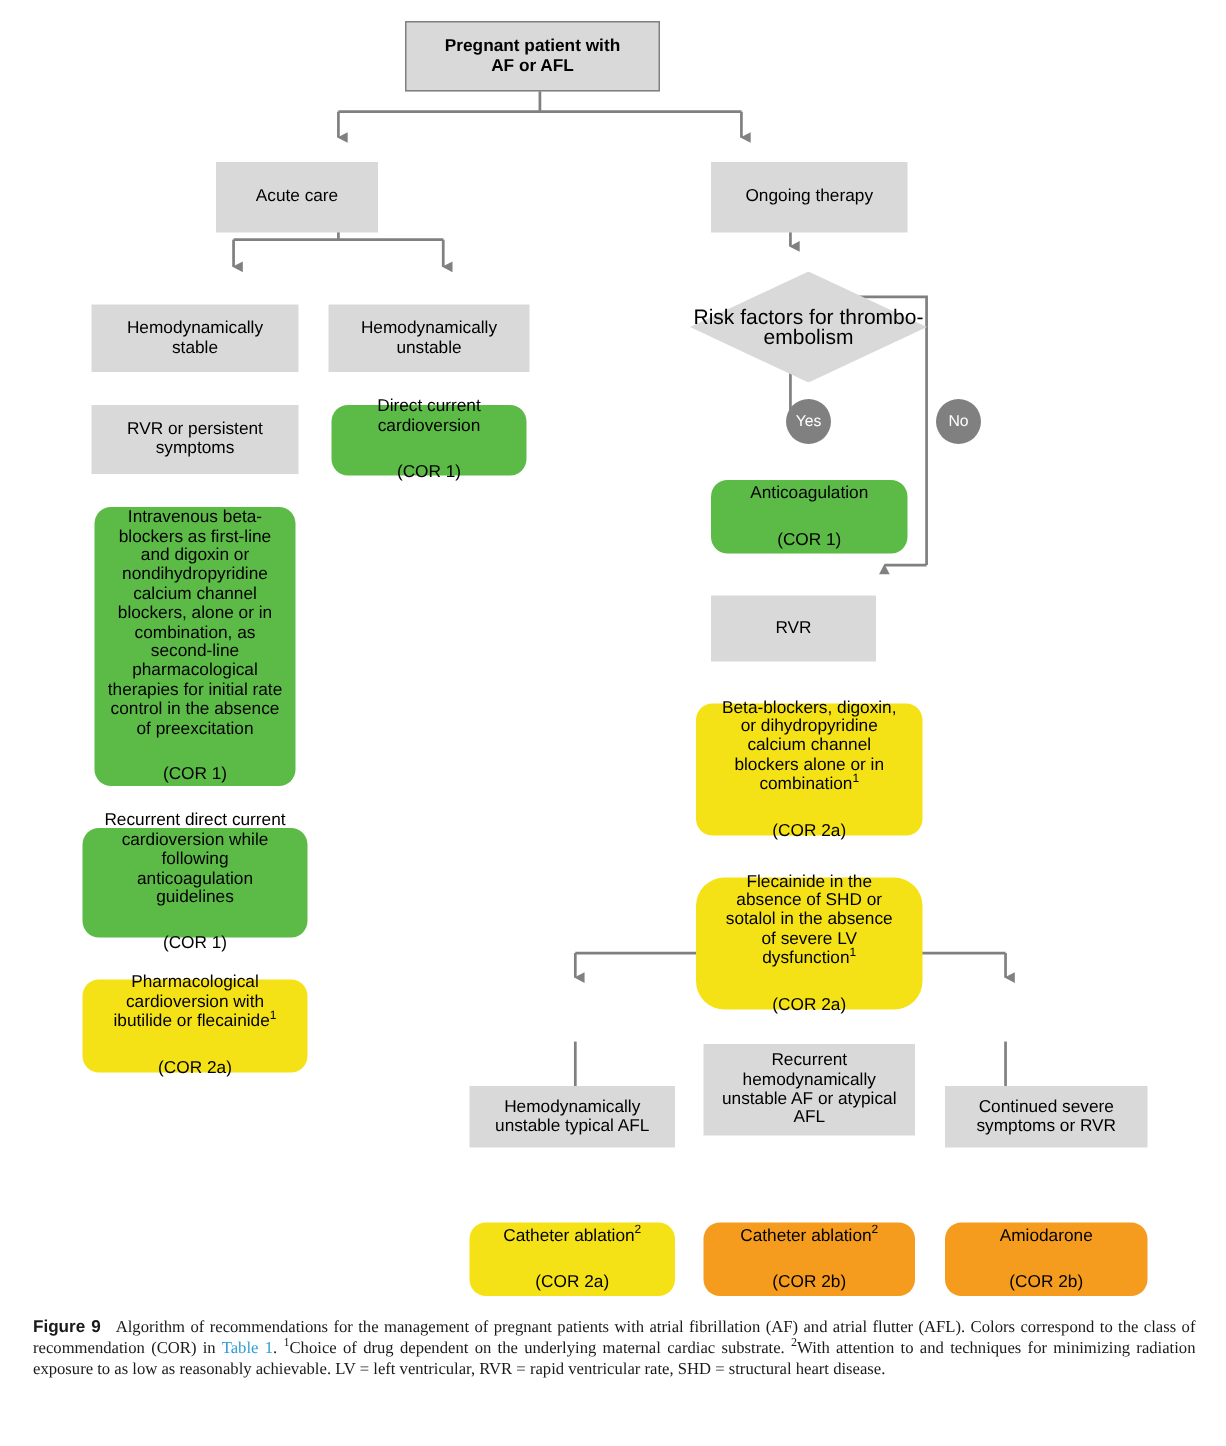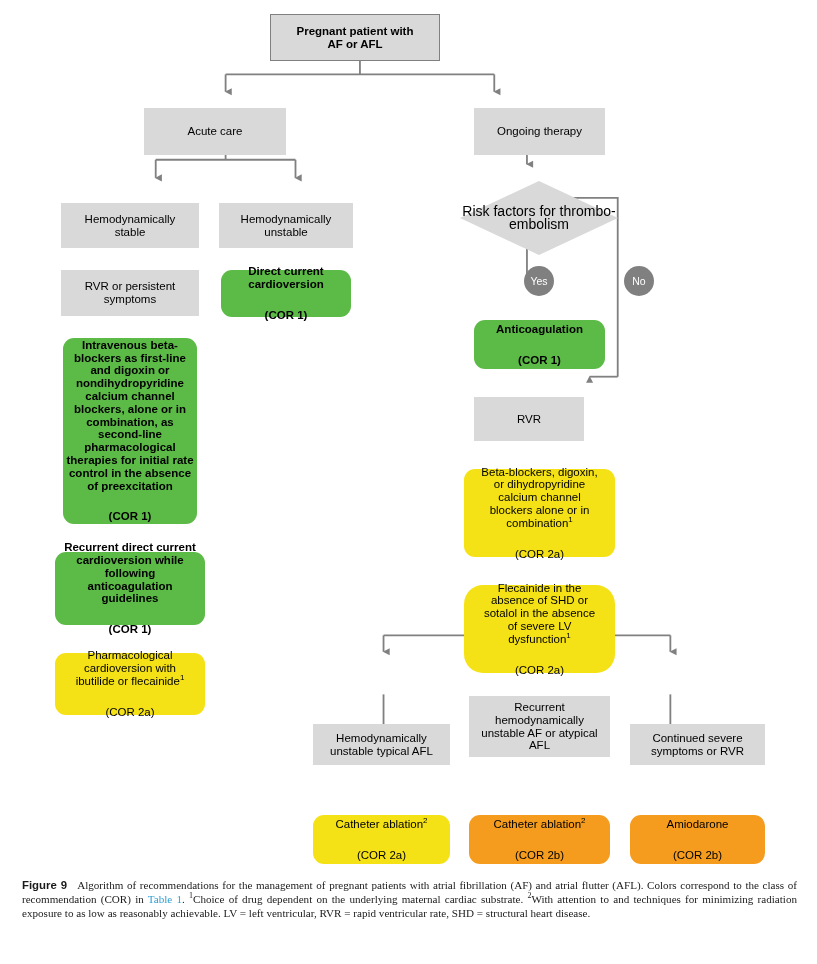--- a/index.html
+++ b/index.html
@@ -37,21 +37,21 @@
   .node .cor { display: block; margin-top: 18px; white-space: nowrap; }
   .gray {
     background: #d9d9d9;
     border: 0;
   }
   .gray-outline {
     background: #d9d9d9;
     border: 1.6px solid #808080;
     font-weight: bold;
   }
-  .green { background: #5cba47; border-radius: 11px; font-weight: bold; }
+  .green { background: #5cba47; border-radius: 11px; }
   .yellow { background: #f5e216; border-radius: 11px; }
   .orange { background: #f59c1e; border-radius: 11px; }
 
   .diamond {
     position: absolute;
     display: flex;
     align-items: center;
     justify-content: center;
     text-align: center;
     font-size: 14px;
@@ -161,21 +161,21 @@
       <path d="M539,785 L539,808" marker-end="url(#arw)"></path>
       <path d="M697,765 L697,808" marker-end="url(#arw)"></path>
     </g>
   </svg>
 
   <div class="node gray-outline" style="left:270px; top:14px; width:170px; height:47px;">
     <span class="line">Pregnant patient with</span>
     <span class="line">AF or AFL</span>
   </div>
 
-  <div class="node gray" style="left:144px; top:108px; width:142px; height:47px;">
+  <div class="node gray" style="left:144px; top:108px; width:108px; height:47px;">
     <span class="line">Acute care</span>
   </div>
 
   <div class="node gray" style="left:474px; top:108px; width:131px; height:47px;">
     <span class="line">Ongoing therapy</span>
   </div>
 
   <div class="node gray" style="left:61px; top:203px; width:138px; height:45px;">
     <span class="line">Hemodynamically</span>
     <span class="line">stable</span>

